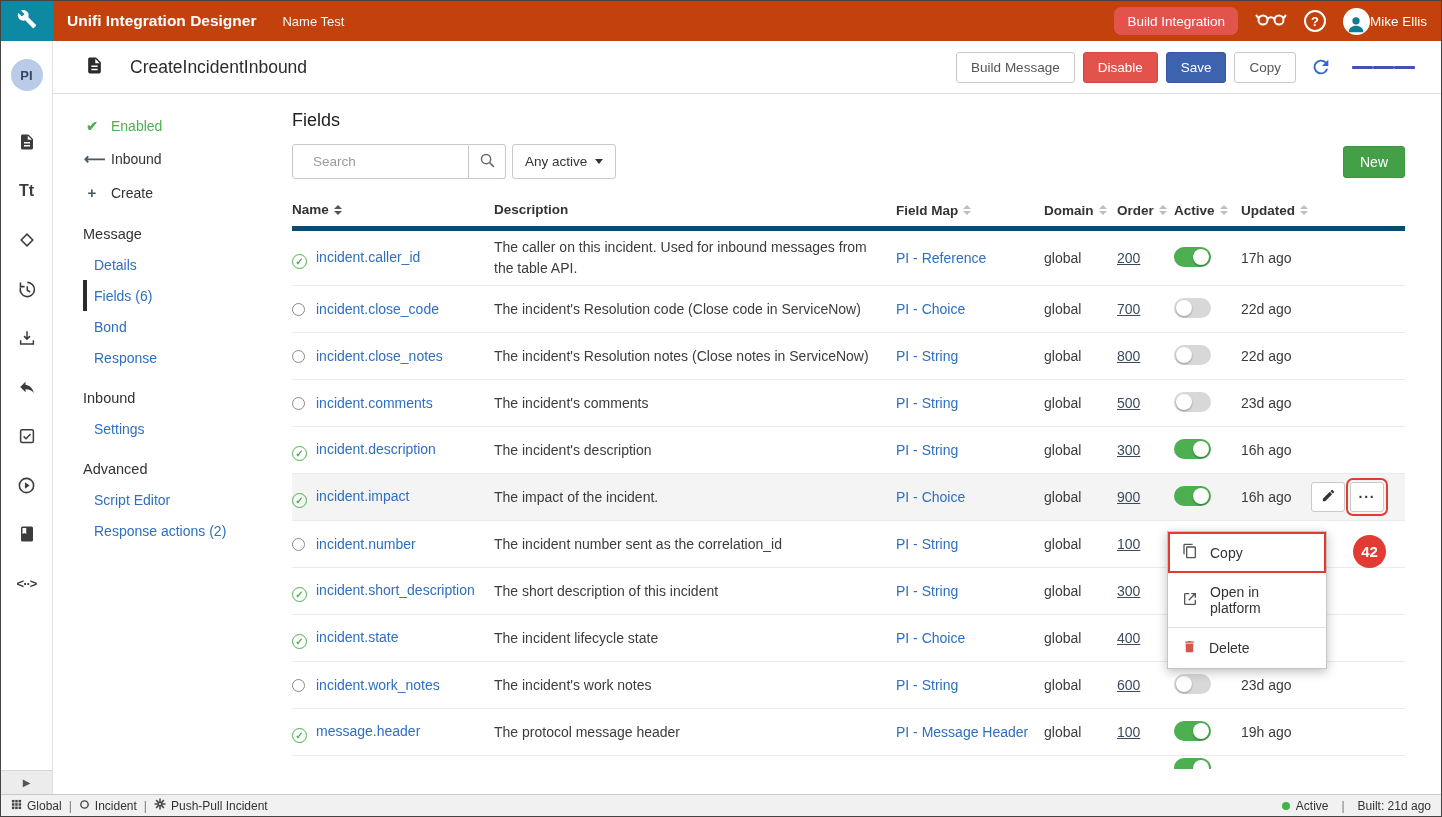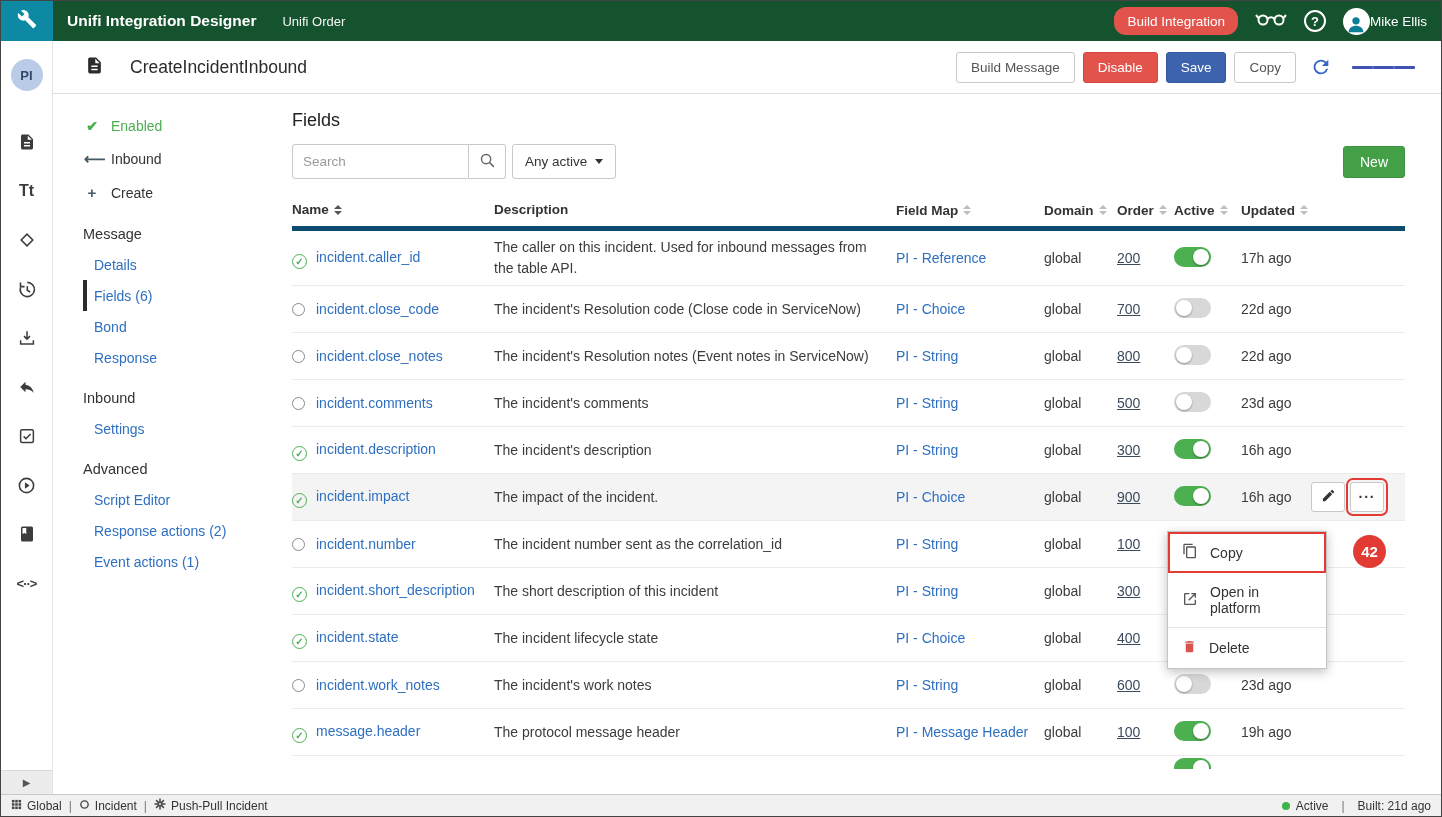--- a/index.html
+++ b/index.html
@@ -1,25 +1,25 @@
 <!DOCTYPE html>
 <html><head>
 <meta charset="utf-8">
 <style>
   * { box-sizing: border-box; margin: 0; padding: 0; }
   body { font-family: "Liberation Sans", sans-serif; background: #888; }
   .screen { position: relative; width: 1442px; height: 817px; background: #fff; overflow: hidden; border: 1px solid #444; }
 
   
-  .topbar { position: absolute; top: 0; left: 0; right: 0; height: 40px; background: #14532d; display: flex; align-items: center; color: #fff; z-index: 20; }
+  .topbar { position: absolute; top: 0; left: 0; right: 0; height: 40px; background: #c2410c; display: flex; align-items: center; color: #fff; z-index: 20; }
   .topbar-logo { width: 52px; height: 40px; background: #0d89a3; display: flex; align-items: center; justify-content: center; flex: none; }
   .app-title { font-size: 15.5px; font-weight: bold; margin-left: 14px; }
   .env-name { font-size: 13px; margin-left: 26px; opacity: .95; }
   .topbar-right { margin-left: auto; display: flex; align-items: center; gap: 17px; padding-right: 14px; }
-  .build-int-btn { background: #e2534c; color: #fff; border: none; border-radius: 12px; height: 28px; padding: 0 13px; font-size: 13.5px; font-family: inherit; cursor: pointer; }
+  .build-int-btn { background: #e2534c; color: #fff; border: none; border-radius: 7px; height: 28px; padding: 0 13px; font-size: 13.5px; font-family: inherit; cursor: pointer; }
   .help-circle { width: 22px; height: 22px; border: 2px solid #fff; border-radius: 50%; display: flex; align-items: center; justify-content: center; font-size: 13px; font-weight: bold; cursor: pointer; }
   .user-chip { display: flex; align-items: center; gap: 0; cursor: pointer; }
   .user-avatar { width: 27px; height: 27px; border-radius: 50%; background: #fff; overflow: hidden; display: flex; align-items: flex-end; justify-content: center; }
   .user-name { font-size: 13.5px; }
 
   
   .page-header { position: absolute; top: 40px; left: 52px; right: 0; height: 53px; background: #fff; border-bottom: 1px solid #ddd; display: flex; align-items: center; z-index: 10; }
   .ph-title-group { display: flex; align-items: center; gap: 26px; margin-left: 32px; }
   .ph-title { font-size: 17.5px; color: #2b2b2b; font-weight: 500; }
   .ph-right { margin-left: auto; display: flex; align-items: center; gap: 8px; padding-right: 20px; }
@@ -48,21 +48,21 @@
   .nav-label-green { color: #4caf50; }
   .nav-label-dark { color: #333; }
   .nav-section-title { color: #333; font-size: 14.5px; padding: 17px 0 7px 30px; }
   .nav-sub-item { color: #2e6fc0; padding: 7.5px 0 7.5px 41px; cursor: pointer; }
   .nav-sub-item.active { margin-left: 30px; padding-left: 7px; border-left: 4px solid #2b2b2b; }
 
   
   .main { position: absolute; top: 93px; left: 265px; right: 0; bottom: 22px; background: #fff; overflow: hidden; padding-left: 26px; }
   .fields-title { font-size: 18px; color: #212121; font-weight: 500; margin-top: 16px; }
   .controls { display: flex; align-items: center; margin-top: 13px; width: 1113px; }
-  .search-input { width: 177px; height: 35px; border: 1px solid #c9c9c9; border-radius: 3px 0 0 3px; padding: 0 10px; font-size: 13.5px; font-family: inherit; color: #333; }
+  .search-input { width: 177px; height: 35px; border: 1px solid #c9c9c9; border-radius: 3px 0 0 3px; padding: 0 20px; font-size: 13.5px; font-family: inherit; color: #333; }
   .search-input::placeholder { color: #9a9a9a; }
   .search-btn { width: 37px; height: 35px; background: #fff; border: 1px solid #c9c9c9; border-left: none; border-radius: 0 3px 3px 0; cursor: pointer; display: flex; align-items: center; justify-content: center; }
   .filter-btn { margin-left: 6px; height: 35px; padding: 0 12px; background: #fff; border: 1px solid #c9c9c9; border-radius: 3px; font-size: 13.5px; font-family: inherit; color: #333; cursor: pointer; display: flex; align-items: center; gap: 8px; }
   .caret-down { width: 0; height: 0; border-left: 4px solid transparent; border-right: 4px solid transparent; border-top: 5px solid #333; }
   .new-btn { margin-left: auto; height: 32px; padding: 0 16px; background: #43a047; border: 1px solid #3d9441; border-radius: 3px; color: #fff; font-size: 14px; font-family: inherit; cursor: pointer; }
 
   
   .table { width: 1113px; margin-top: 15px; font-size: 14px; color: #3c3c3c; }
   .thead { display: flex; align-items: center; height: 37px; border-bottom: 5px solid #0c4a6e; }
   .th { font-weight: bold; font-size: 13.5px; color: #333; display: flex; align-items: center; }
@@ -121,21 +121,21 @@
 
   <div class="topbar">
     <div class="topbar-logo">
       <span>
         <svg width="20" height="20" viewBox="0 0 24 24">
             <path fill="#fff" d="M22.7 19l-9.1-9.1c.9-2.3.4-5-1.5-6.9-2-2-5-2.4-7.4-1.3L9 6 6 9 1.6 4.7C.4 7.1.9 10.1 2.9 12.1c1.9 1.9 4.6 2.4 6.9 1.5l9.1 9.1c.4.4 1 .4 1.4 0l2.3-2.3c.5-.4.5-1.1.1-1.4z"></path>
           </svg>
       </span>
     </div>
     <div class="app-title">Unifi Integration Designer</div>
-    <div class="env-name">Unifi Order</div>
+    <div class="env-name">Name Test</div>
     <div class="topbar-right">
       <button class="build-int-btn">Build Integration</button>
       <span>
         <svg width="32" height="16" viewBox="0 0 32 14">
             <circle cx="8" cy="8" r="4.5" fill="none" stroke="#fff" stroke-width="2"></circle>
             <circle cx="24" cy="8" r="4.5" fill="none" stroke="#fff" stroke-width="2"></circle>
             <path d="M12.5 7 q3.5 -3.5 7 0" fill="none" stroke="#fff" stroke-width="2"></path>
             <path d="M3.5 6 L1 3 M28.5 6 L31 3" fill="none" stroke="#fff" stroke-width="2"></path>
           </svg>
       </span>
@@ -258,21 +258,20 @@
     <div class="nav-sub-item active">Fields (6)</div>
     <div class="nav-sub-item">Bond</div>
     <div class="nav-sub-item">Response</div>
 
     <div class="nav-section-title">Inbound</div>
     <div class="nav-sub-item">Settings</div>
 
     <div class="nav-section-title">Advanced</div>
     <div class="nav-sub-item">Script Editor</div>
     <div class="nav-sub-item">Response actions (2)</div>
-    <div class="nav-sub-item">Event actions (1)</div>
   </div>
 
   <div class="main">
     <div class="fields-title">Fields</div>
 
     <div class="controls">
       <input class="search-input" placeholder="Search" style="">
       <button class="search-btn">
         <span>
           <svg width="17" height="17" viewBox="0 0 24 24">
@@ -380,21 +379,21 @@
         </button>
         <button class="act-btn annotated-outline">
           <span class="ellipsis-glyph">···</span>
         </button>
       </div>
     </div>
           <div class="trow">
       <div class="cell c-namecell">
         <span class="status-icon circ"></span><a class="name-link">incident.close_notes</a>
       </div>
-      <div class="cell c-desc">The incident's Resolution notes (Event notes in ServiceNow)</div>
+      <div class="cell c-desc">The incident's Resolution notes (Close notes in ServiceNow)</div>
       <div class="cell c-map"><a class="map-link">PI - String</a></div>
       <div class="cell c-domain">global</div>
       <div class="cell c-order"><a class="order-link">800</a></div>
       <div class="cell c-active"><span class="toggle off"><span class="knob"></span></span></div>
       <div class="cell c-upd">22d ago</div>
       <div class="cell c-act empty">
         <button class="act-btn">
           <span>
             <svg width="15" height="15" viewBox="0 0 24 24">
                     <path fill="#333" d="M3 17.25V21h3.75L17.8 9.94l-3.75-3.75L3 17.25zM20.7 7.04a1 1 0 0 0 0-1.41l-2.34-2.34a1 1 0 0 0-1.41 0l-1.83 1.83 3.75 3.75 1.83-1.83z"></path>

